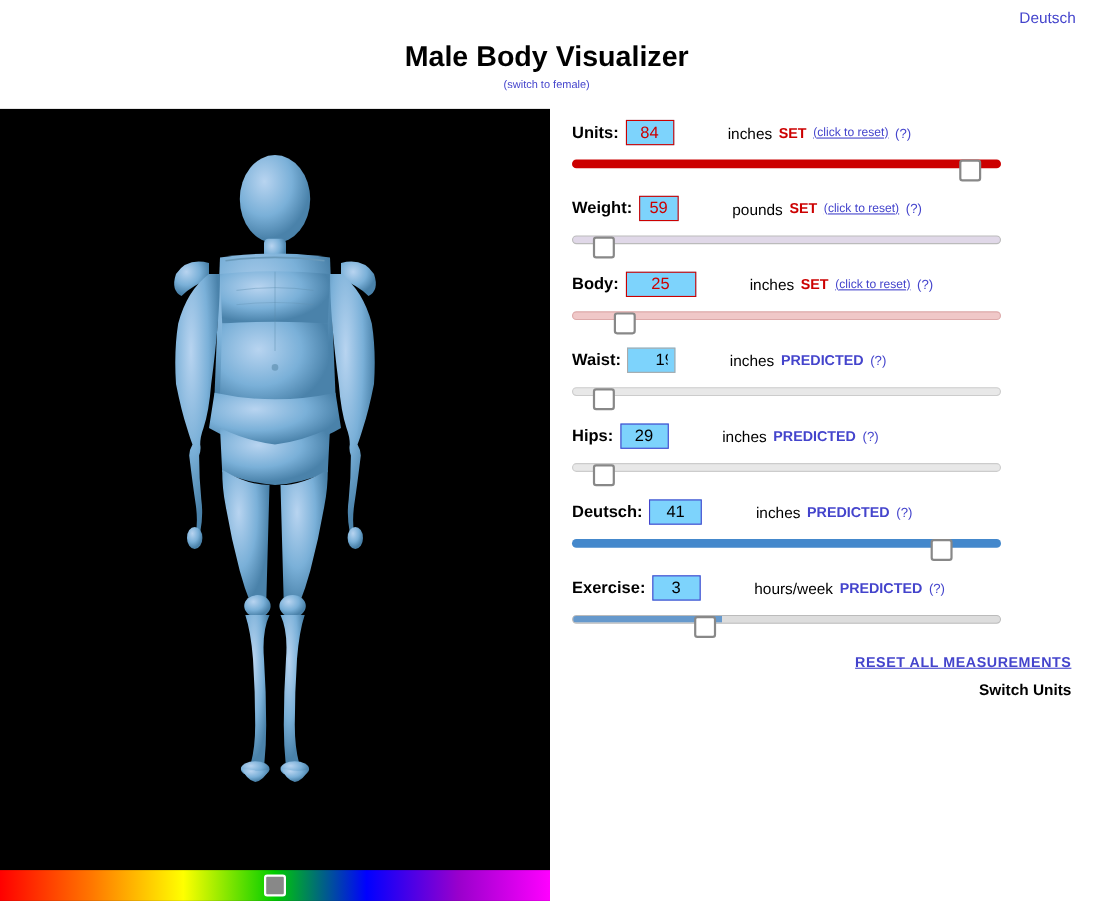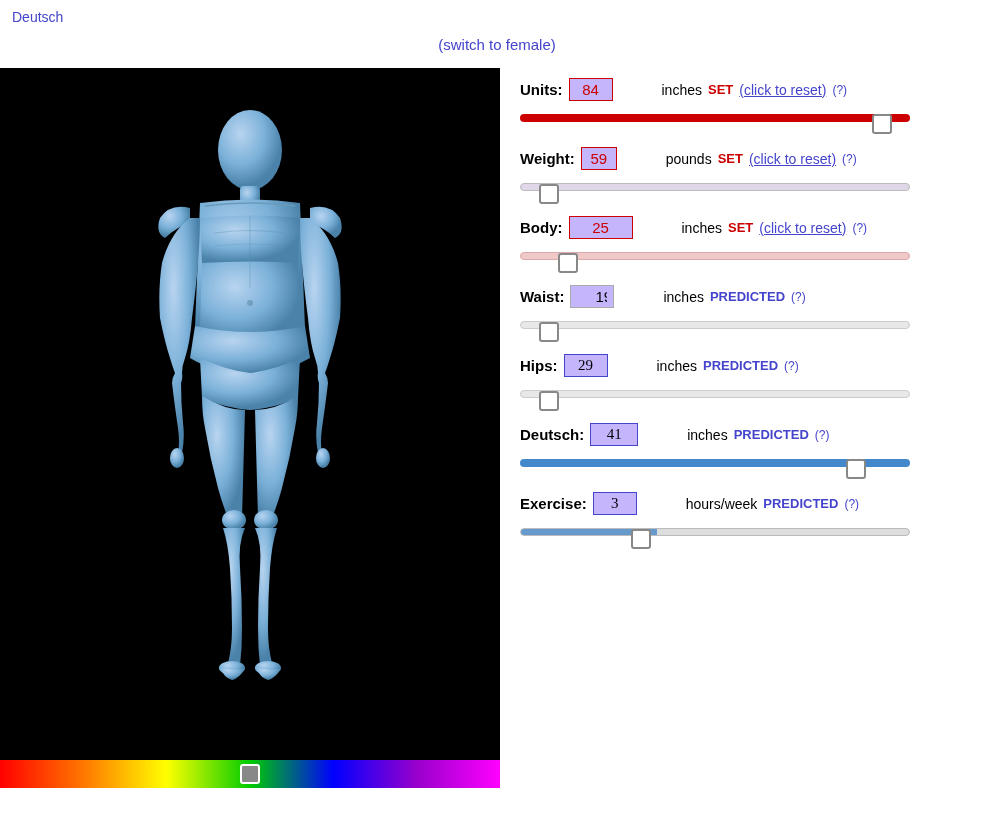--- a/index.html
+++ b/index.html
@@ -5,42 +5,42 @@
     * { box-sizing: border-box; margin: 0; padding: 0; }
     body {
       font-family: Arial, sans-serif;
       background: #fff;
       color: #000;
       width: 994px;
       min-height: 822px;
     }
 
     .top-right {
-      text-align: left;
+      text-align: right;
       padding: 8px 16px 0 0;
       margin-left: 12px;
     }
     .top-right a {
       color: #4444cc;
       text-decoration: none;
       font-size: 14px;
     }
 
     .page-title {
       text-align: center;
       padding: 10px 0 4px 0;
     }
     .page-title h1 {
       font-size: 26px;
       font-weight: bold;
       color: #000;
     }
     .page-title .switch-gender {
       color: #4444cc;
-      font-size: 15px;
+      font-size: 10px;
       text-decoration: none;
     }
 
     .main-layout {
       display: flex;
       flex-direction: row;
       padding: 10px 0;
     }
 
     
@@ -106,27 +106,26 @@
       font-size: 15px;
     }
 
     .measurement-value-box {
       border: 1px solid #cc0000;
       padding: 2px 6px;
       font-size: 15px;
       color: #cc0000;
       min-width: 36px;
       text-align: center;
-      background: #c4b5fd;
+      background: #7dd3fc;
     }
 
     .measurement-value-box.blue-border {
       border-color: #4444cc;
       color: #000;
-      font-family: Liberation Serif, serif;
     }
 
     .measurement-value-box.gray-border {
       border-color: #aaa;
       color: #000;
       padding-left: 24px;
     }
 
     .measurement-unit {
       font-size: 14px;
@@ -134,21 +133,21 @@
       padding-left: 43px;
     }
 
     .set-label {
       font-size: 13px;
       font-weight: bold;
       color: #cc0000;
     }
 
     .reset-link {
-      font-size: 14px;
+      font-size: 11px;
       color: #4444cc;
       text-decoration: underline;
       cursor: pointer;
     }
 
     .help-link {
       font-size: 12px;
       color: #4444cc;
       text-decoration: none;
     }
@@ -271,20 +270,21 @@
     }
   </style>
 </head>
 <body>
 
 <div class="top-right">
   <a href="#">Deutsch</a>
 </div>
 
 <div class="page-title">
+  <h1>Male Body Visualizer</h1>
   <div>
     <a class="switch-gender" href="#">(switch to female)</a>
   </div>
 </div>
 
 <div class="main-layout">
 
   <div class="body-visualizer">
     <div class="body-figure">
 
@@ -451,15 +451,19 @@
         <input class="measurement-value-box blue-border" type="text" value="3" style="width: 44px;">
         <span class="measurement-unit">hours/week</span>
         <span class="predicted-label">PREDICTED</span>
         <a class="help-link" href="#">(?)</a>
       </div>
       <div class="slider-container">
         <input type="range" class="exercise-slider" min="0" max="100" value="30" style="">
       </div>
     </div>
 
+    <div class="bottom-buttons">
+      <button class="reset-all-btn">RESET ALL MEASUREMENTS</button>
+      <button class="switch-units-btn">Switch Units</button>
+    </div>
 
   </div>
 </div>
 
 </body></html>

